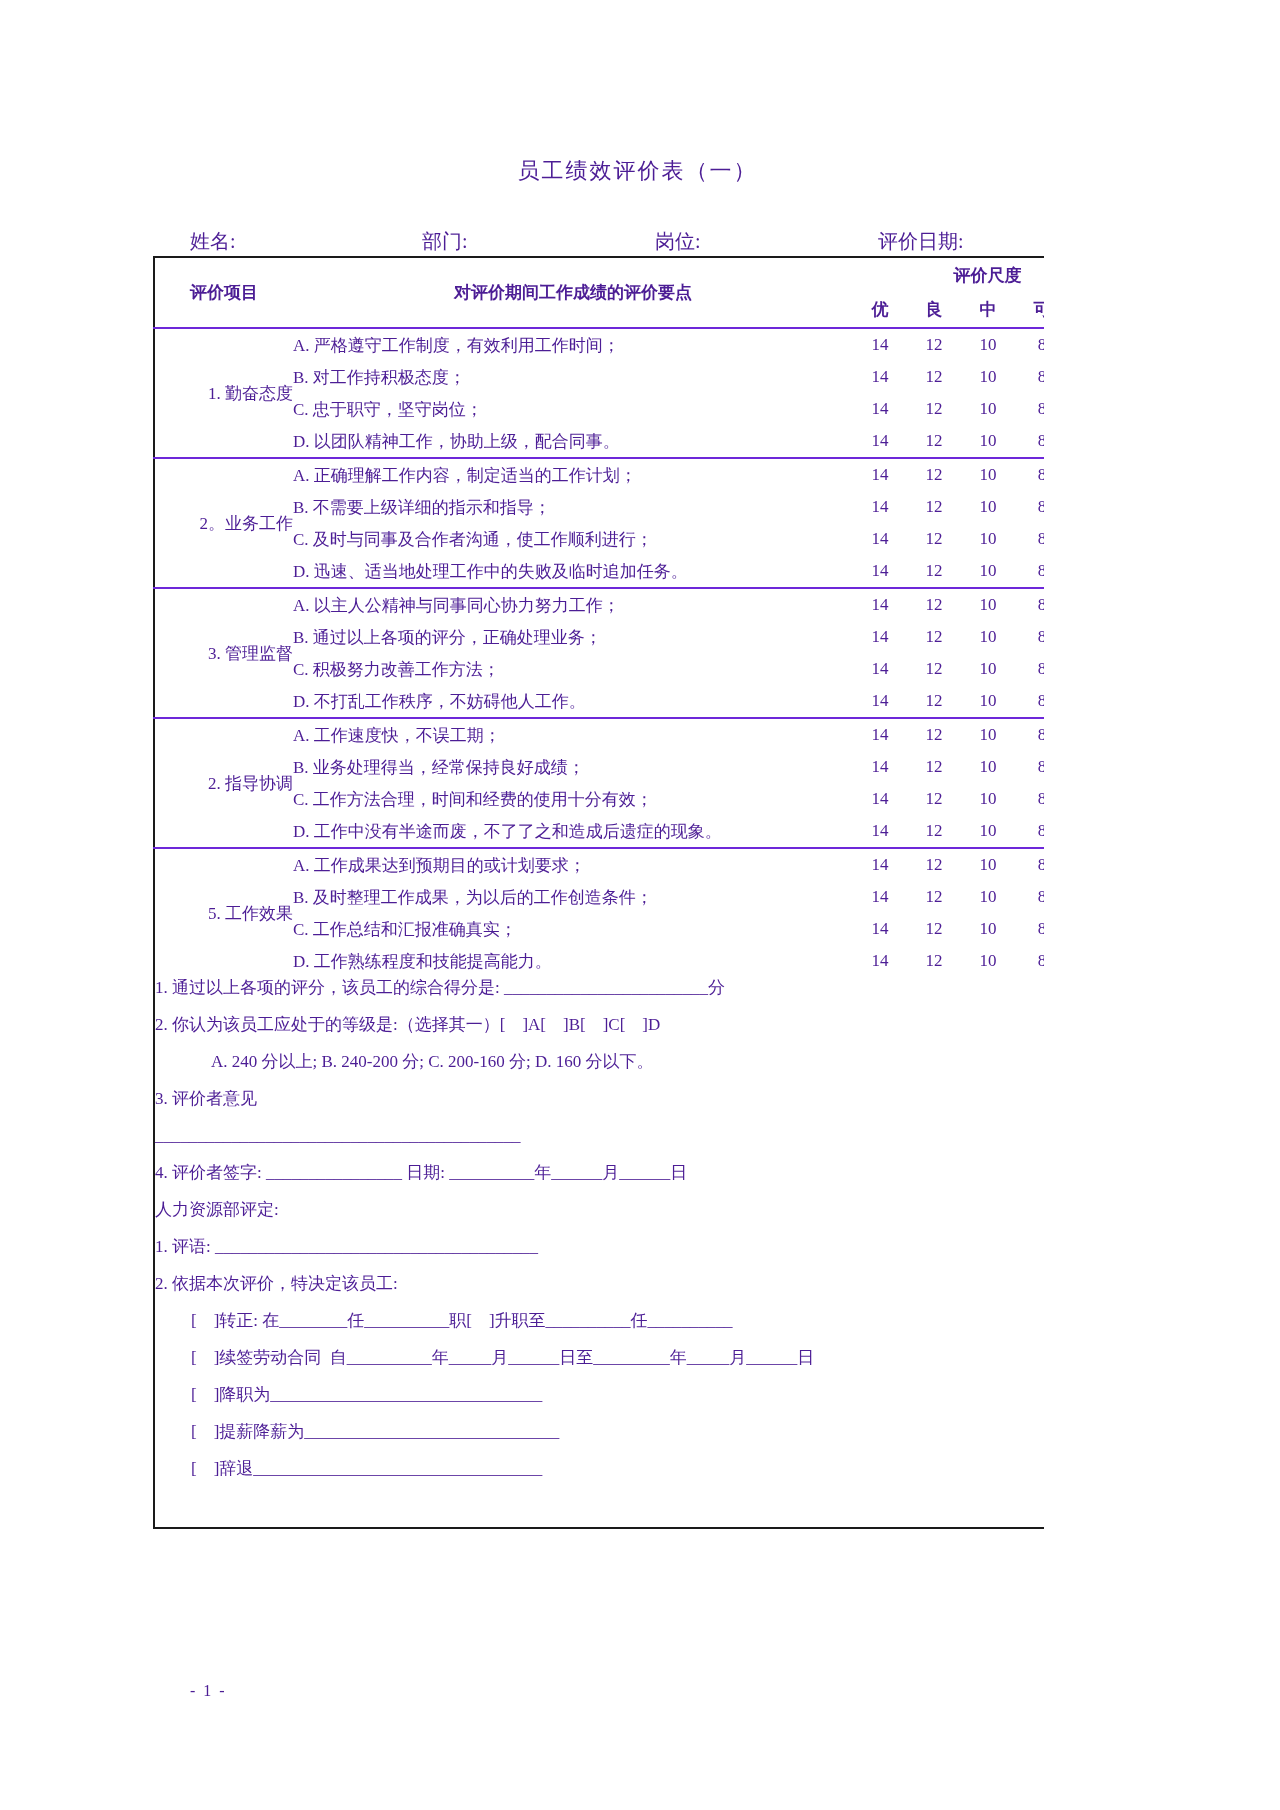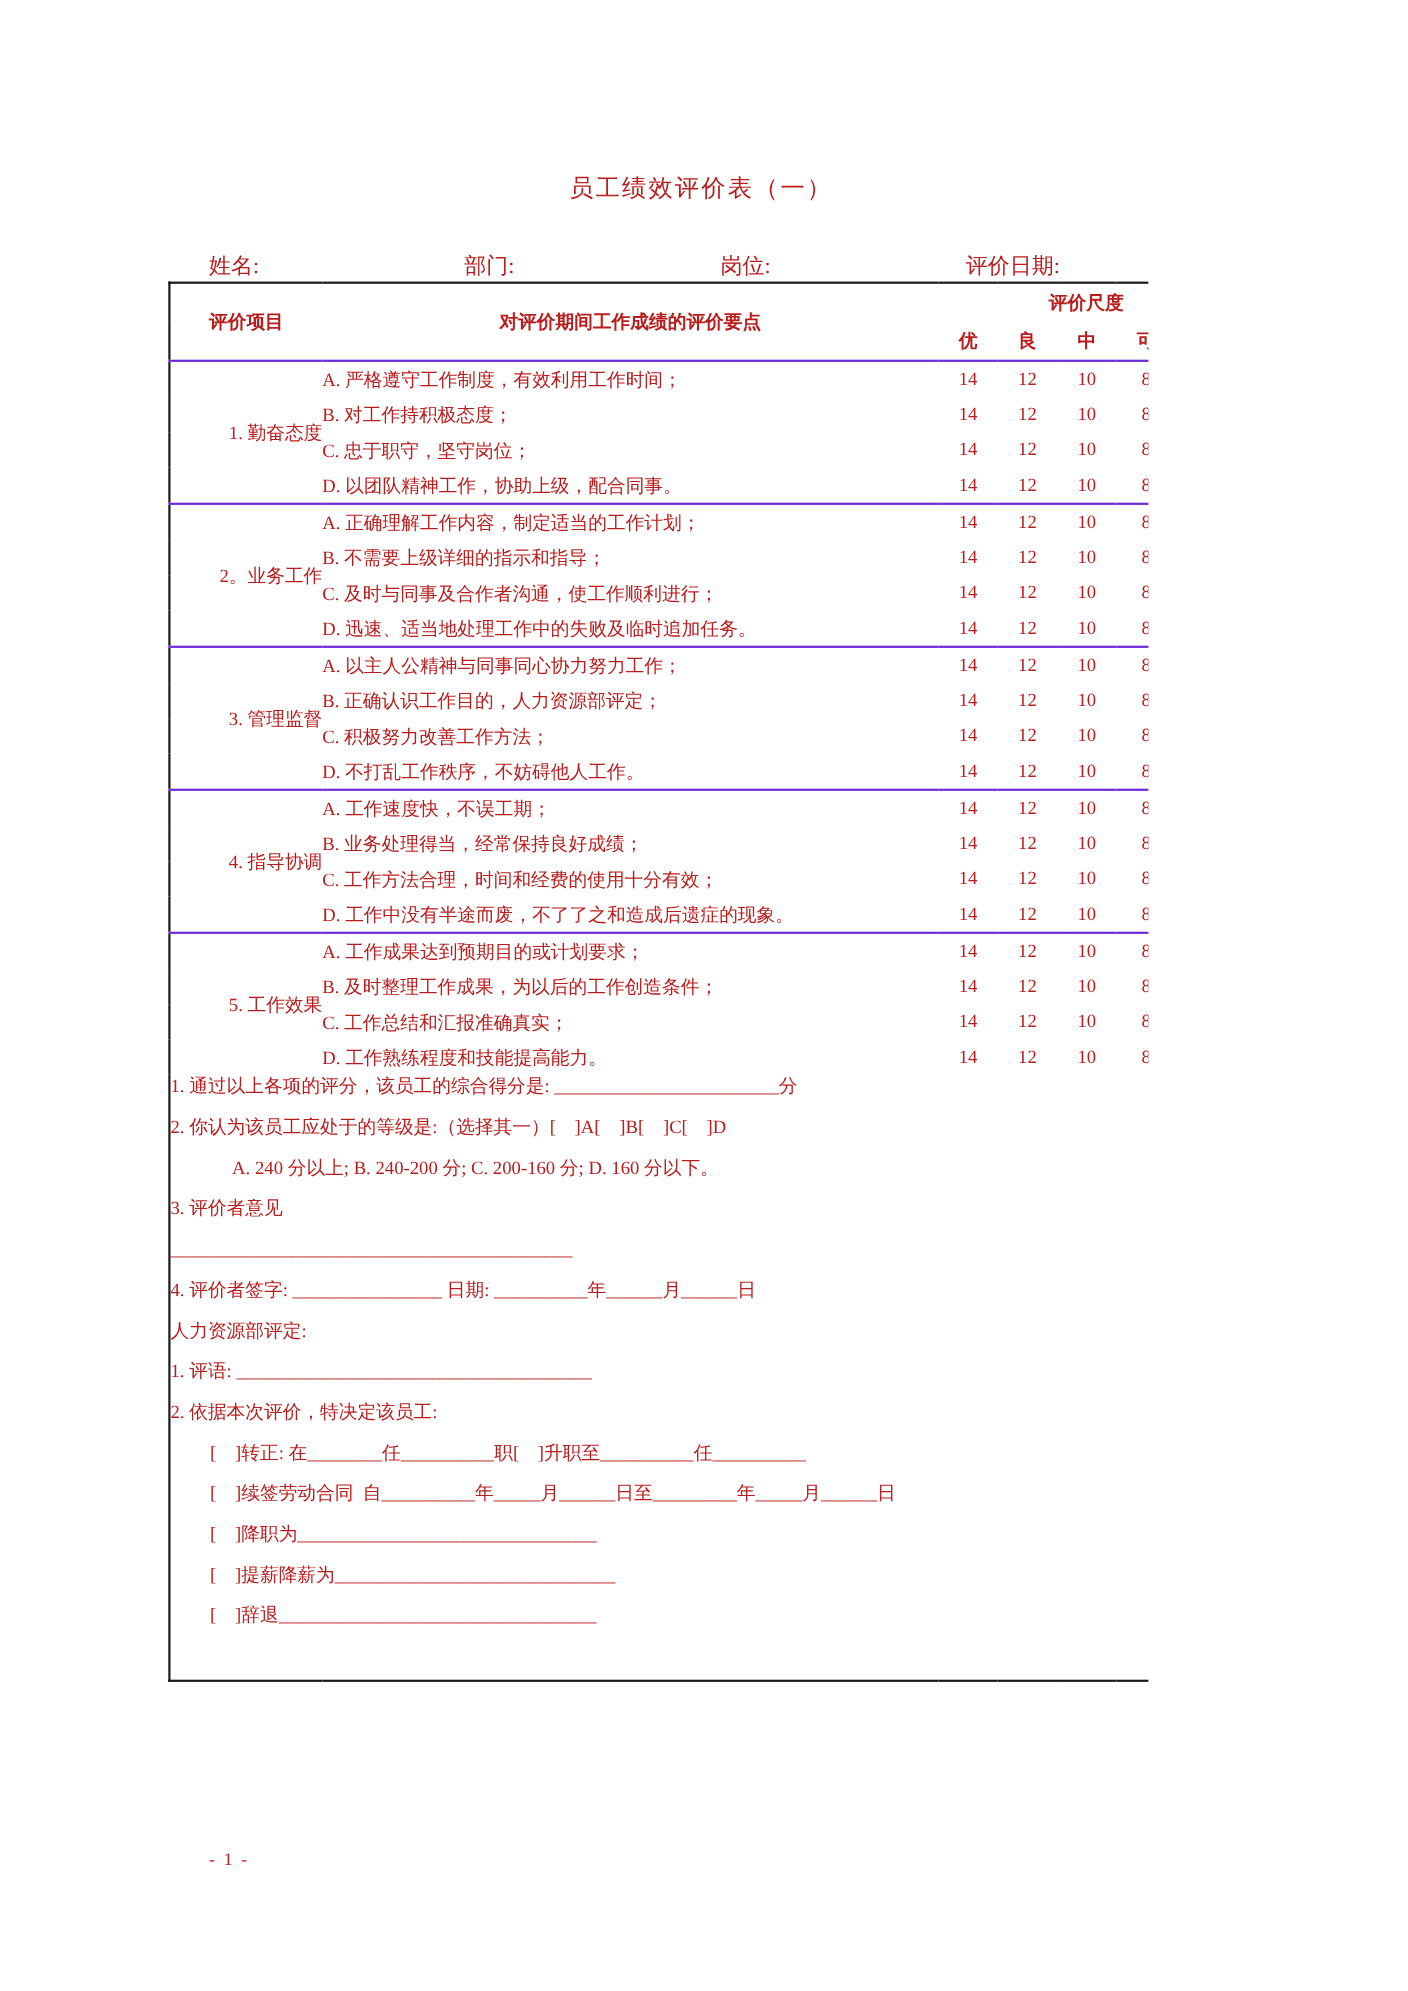--- a/index.html
+++ b/index.html
@@ -1,18 +1,18 @@
 <!DOCTYPE html>
 <html><head>
 <meta charset="utf-8">
 <style>
   html,body{margin:0;padding:0;background:#ffffff;}
   .page{
     position:relative;width:1044px;height:1810px;background:#ffffff;
-    font-family:"Liberation Serif","DejaVu Serif",serif;color:#b91c1c;
+    font-family:"Liberation Serif","DejaVu Serif",serif;color:#4c1d95;
     overflow:hidden;
   }
   .doc-title{
     position:absolute;top:156px;left:153px;width:969px;text-align:center;
     font-size:22px;letter-spacing:2px;font-weight:normal;margin:0;
   }
   .meta{position:absolute;top:228px;left:0;width:1280px;height:24px;font-size:20px;}
   .meta span{position:absolute;top:0;white-space:pre;}
   .meta .m-name{left:190px;}
   .meta .m-dept{left:422px;}
@@ -162,21 +162,21 @@
     <tr class="body-row sec-start">
       <td class="col-item lbl" rowspan="4">3. 管理监督</td>
       <td class="col-essay essay">A. 以主人公精神与同事同心协力努力工作；</td>
       <td class="sc">14</td>
       <td class="sc">12</td>
       <td class="sc">10</td>
       <td class="sc">8</td>
       <td class="sc">6</td>
     </tr>
     <tr class="body-row">
-      <td class="col-essay essay">B. 正确认识工作目的，人力资源部评定；</td>
+      <td class="col-essay essay">B. 通过以上各项的评分，正确处理业务；</td>
       <td class="sc">14</td>
       <td class="sc">12</td>
       <td class="sc">10</td>
       <td class="sc">8</td>
       <td class="sc">6</td>
     </tr>
     <tr class="body-row">
       <td class="col-essay essay">C. 积极努力改善工作方法；</td>
       <td class="sc">14</td>
       <td class="sc">12</td>
@@ -187,21 +187,21 @@
     <tr class="body-row">
       <td class="col-essay essay">D. 不打乱工作秩序，不妨碍他人工作。</td>
       <td class="sc">14</td>
       <td class="sc">12</td>
       <td class="sc">10</td>
       <td class="sc">8</td>
       <td class="sc">6</td>
     </tr>
 
     <tr class="body-row sec-start">
-      <td class="col-item lbl" rowspan="4">4. 指导协调</td>
+      <td class="col-item lbl" rowspan="4">2. 指导协调</td>
       <td class="col-essay essay">A. 工作速度快，不误工期；</td>
       <td class="sc">14</td>
       <td class="sc">12</td>
       <td class="sc">10</td>
       <td class="sc">8</td>
       <td class="sc">6</td>
     </tr>
     <tr class="body-row">
       <td class="col-essay essay">B. 业务处理得当，经常保持良好成绩；</td>
       <td class="sc">14</td>

